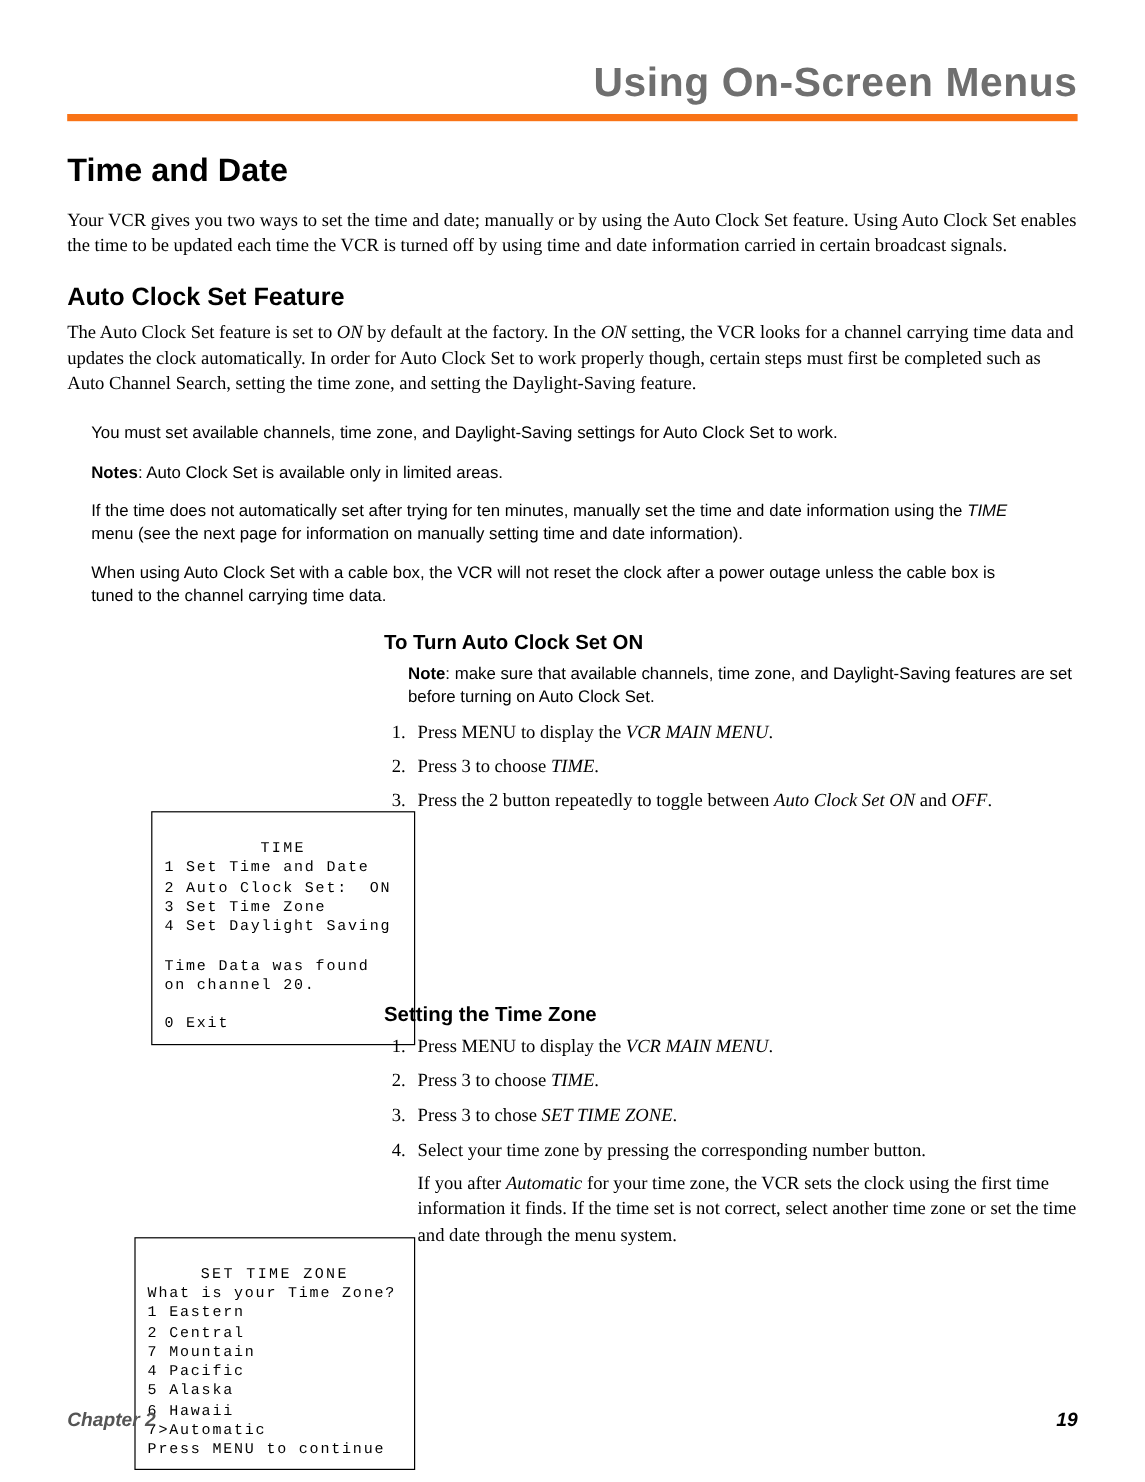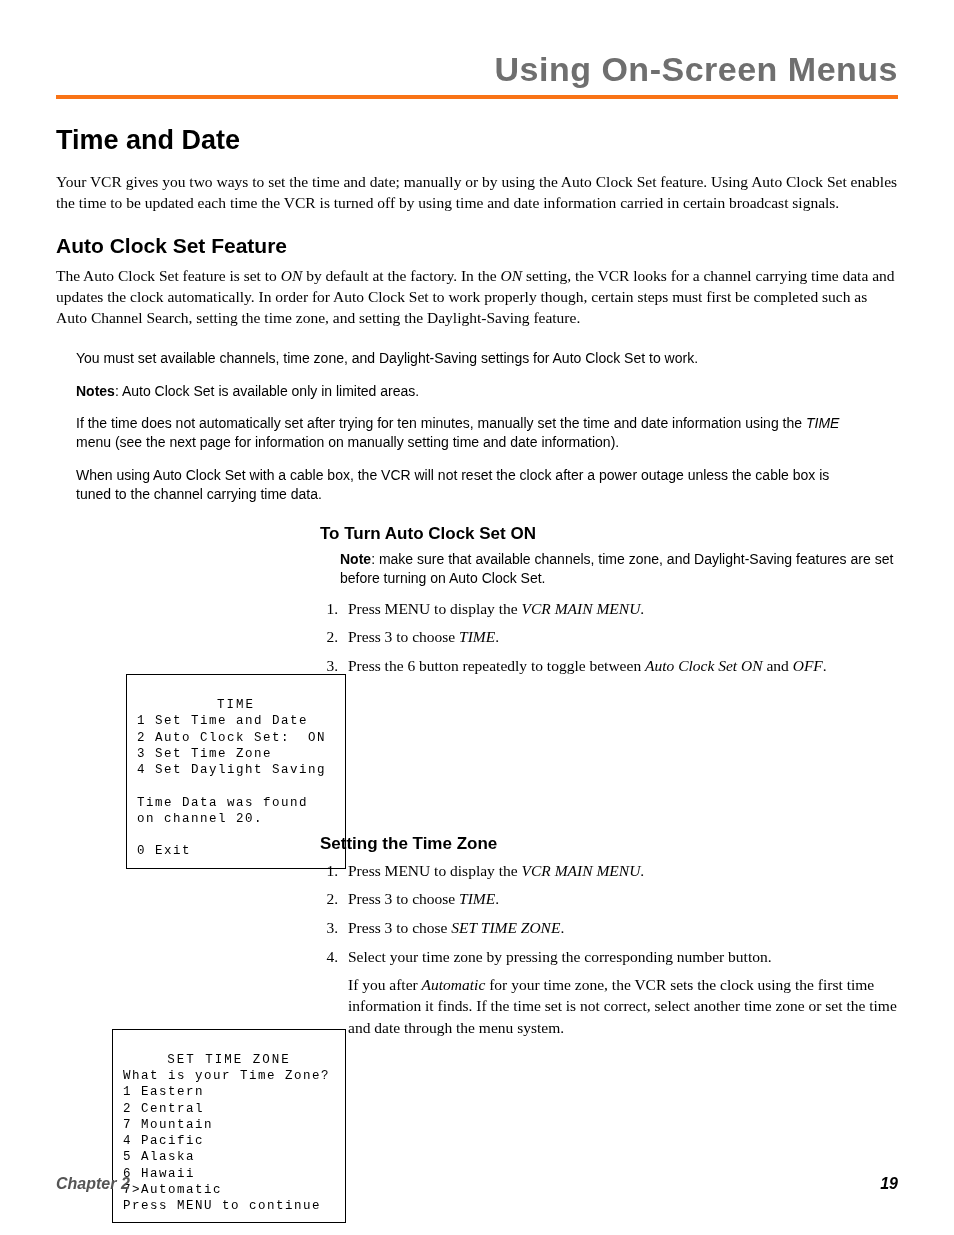--- a/index.html
+++ b/index.html
@@ -20,21 +20,21 @@
     position: relative;
   }
   .header {
     text-align: right;
     font-family: Arial, Helvetica, sans-serif;
     font-weight: 900;
     font-size: 34px;
     color: #6f6f6f;
     letter-spacing: 0.5px;
     padding-bottom: 6px;
-    border-bottom: 4px solid #f97316;
+    border-bottom: 6px solid #f97316;
     margin-bottom: 26px;
     font-stretch: condensed;
   }
   .h1 {
     font-family: "Trebuchet MS", Arial, sans-serif;
     font-weight: bold;
     font-size: 27px;
     margin-bottom: 16px;
   }
   .body-text {
@@ -188,21 +188,21 @@
     </div>
 
     <div class="right-col">
       <div class="h3">To Turn Auto Clock Set ON</div>
       <div class="note-inline">
         <span class="bold">Note</span><span>: make sure that available channels, time zone, and Daylight-Saving features are set before turning on Auto Clock Set.</span>
       </div>
       <ol class="steps">
         <li><span>Press MENU to display the </span><span class="em">VCR MAIN MENU</span><span>.</span></li>
         <li><span>Press 3 to choose </span><span class="em">TIME</span><span>.</span></li>
-        <li><span>Press the 6 button repeatedly to toggle between </span><span class="em">Auto Clock Set ON</span><span> and </span><span class="em">OFF</span><span>.</span></li>
+        <li><span>Press the 2 button repeatedly to toggle between </span><span class="em">Auto Clock Set ON</span><span> and </span><span class="em">OFF</span><span>.</span></li>
       </ol>
 
       <div style="height:150px;"></div>
 
       <div class="h3">Setting the Time Zone</div>
       <ol class="steps">
         <li><span>Press MENU to display the </span><span class="em">VCR MAIN MENU</span><span>.</span></li>
         <li><span>Press 3 to choose </span><span class="em">TIME</span><span>.</span></li>
         <li><span>Press 3 to chose </span><span class="em">SET TIME ZONE</span><span>.</span></li>
         <li><span>Select your time zone by pressing the corresponding number button.</span>

